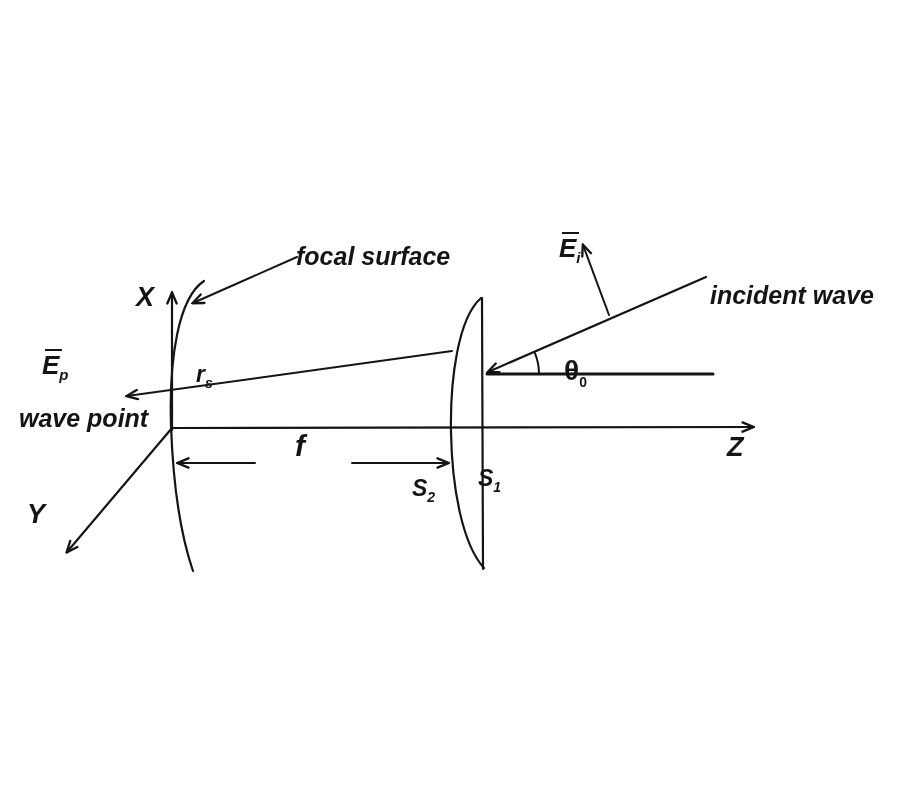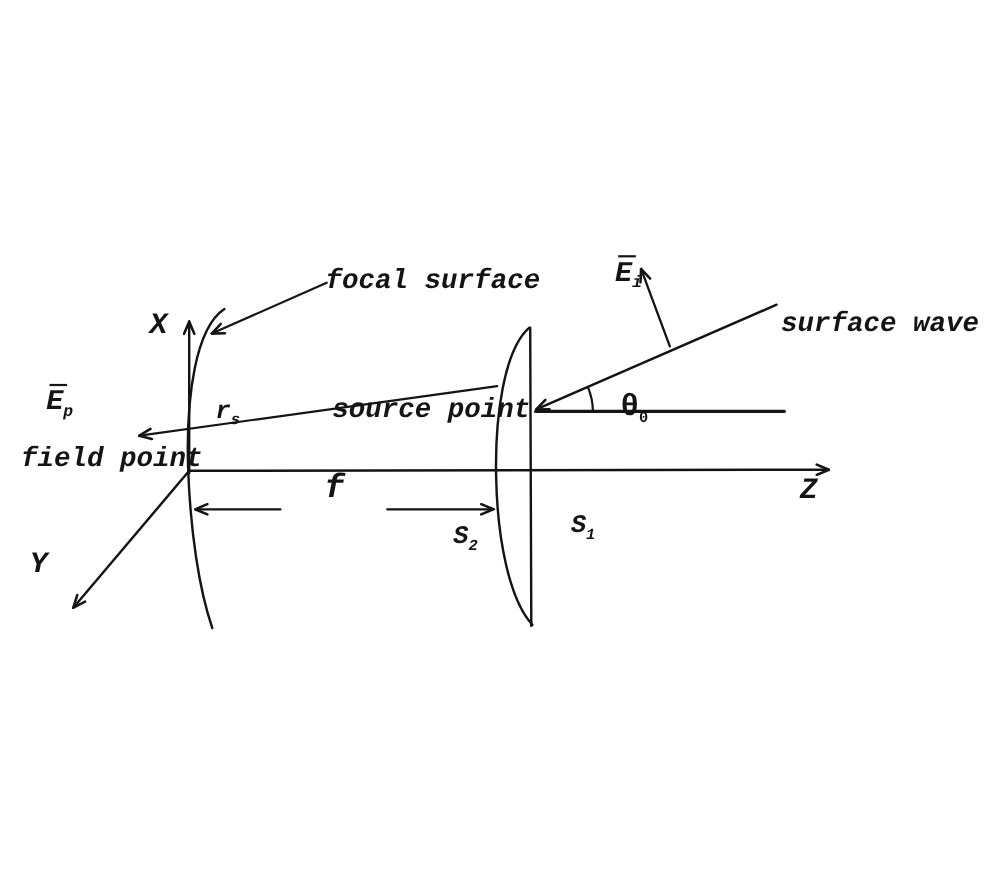--- a/index.html
+++ b/index.html
@@ -1,20 +1,20 @@
 <!DOCTYPE html>
 <html style="--ink: #141414; --paper: #ffffff;"><head>
 <meta charset="utf-8">
 <style>
   :root { --ink: #141414; --paper: #ffffff; }
   * { margin: 0; padding: 0; box-sizing: border-box; }
   html, body { width: 900px; height: 800px; background: var(--paper); overflow: hidden; }
   #figure {
     position: relative; width: 900px; height: 579px; background: var(--paper);
-    font-family: Liberation Mono, monospace;
+    font-family: Liberation Sans, sans-serif;
     color: var(--ink);
   }
   svg { position: absolute; left: 0; top: 0; }
   .stroke { stroke: var(--ink); fill: none; stroke-width: 2.2; stroke-linecap: round; }
   .thick { stroke-width: 3; }
   .thin  { stroke-width: 2; }
   .lbl {
     position: absolute; font-style: italic; font-weight: 600;
     font-size: 25px; white-space: nowrap; line-height: 1.05; color: var(--ink);
   }
@@ -63,51 +63,50 @@
 
     <line class="stroke thick" x1="487" y1="374" x2="713" y2="374"></line>
     <path class="stroke thin" d="M 539 374 A 55 55 0 0 0 534.5 352.2"></path>
 
     <line class="stroke thin" x1="255" y1="463" x2="178" y2="463" marker-end="url(#arrow)"></line>
     <line class="stroke thin" x1="352" y1="463" x2="448" y2="463" marker-end="url(#arrow)"></line>
   </svg>
 
   <div class="lbl" style="left:296px; top:243px">focal surface</div>
 
-  <div class="lbl" style="left:710px; top:282px">surface wave</div>
+  <div class="lbl" style="left:710px; top:282px">incident wave</div>
 
   <div class="lbl axis-lbl" style="left:136px; top:283px">X</div>
 
   <div class="lbl axis-lbl" style="left:27px; top:500px">Y</div>
 
   <div class="lbl axis-lbl" style="left:727px; top:433px">Z</div>
 
   <div class="lbl sym" style="left:42px; top:352px">
     <span class="ebar"><span>E</span></span><sub>p</sub>
   </div>
 
-  <div class="lbl" style="left:19px; top:405px">field point</div>
+  <div class="lbl" style="left:19px; top:405px">wave point</div>
 
   <div class="lbl small-sym" style="left:196px; top:362px">
     <span>r</span><sub>s</sub>
   </div>
 
-  <div class="lbl" style="left:302px; top:360px">source point</div>
 
   <div class="lbl sym" style="left:559px; top:235px">
     <span class="ebar"><span>E</span></span><sub>i</sub>
   </div>
 
   <div class="lbl theta-lbl" style="left:564px; top:356px">
     <span>θ</span><sub>0</sub>
   </div>
 
   <div class="lbl f-lbl" style="left:295px; top:430px">f</div>
 
   <div class="lbl small-sym" style="left:412px; top:476px">
     <span>S</span><sub>2</sub>
   </div>
 
-  <div class="lbl small-sym" style="left:519px; top:466px">
+  <div class="lbl small-sym" style="left:478px; top:466px">
     <span>S</span><sub>1</sub>
   </div>
 
 </div>
 
 </body></html>

